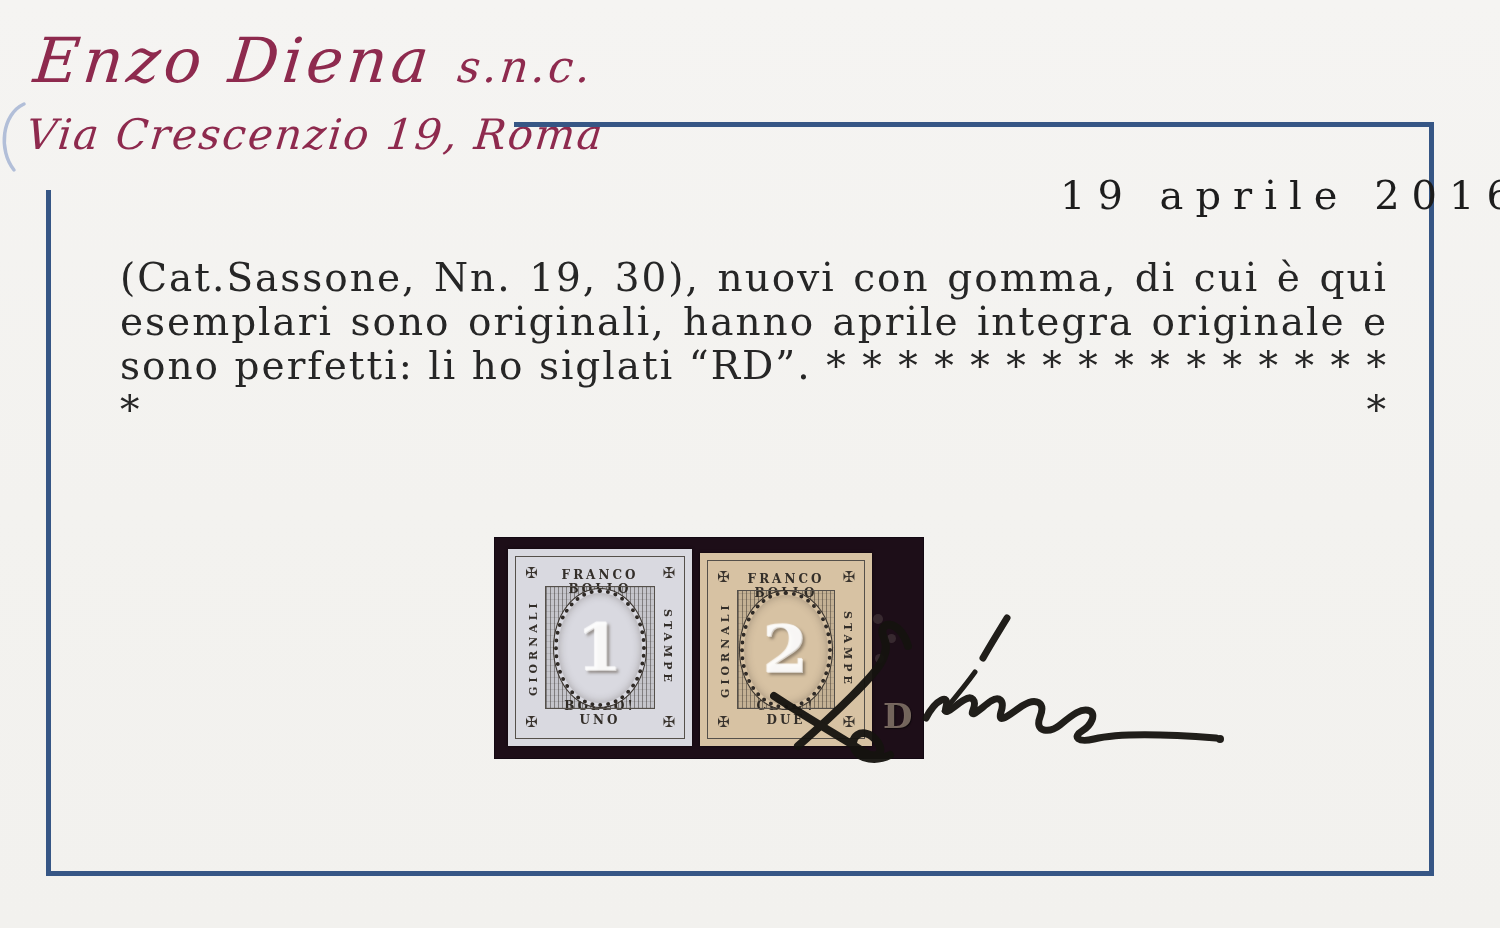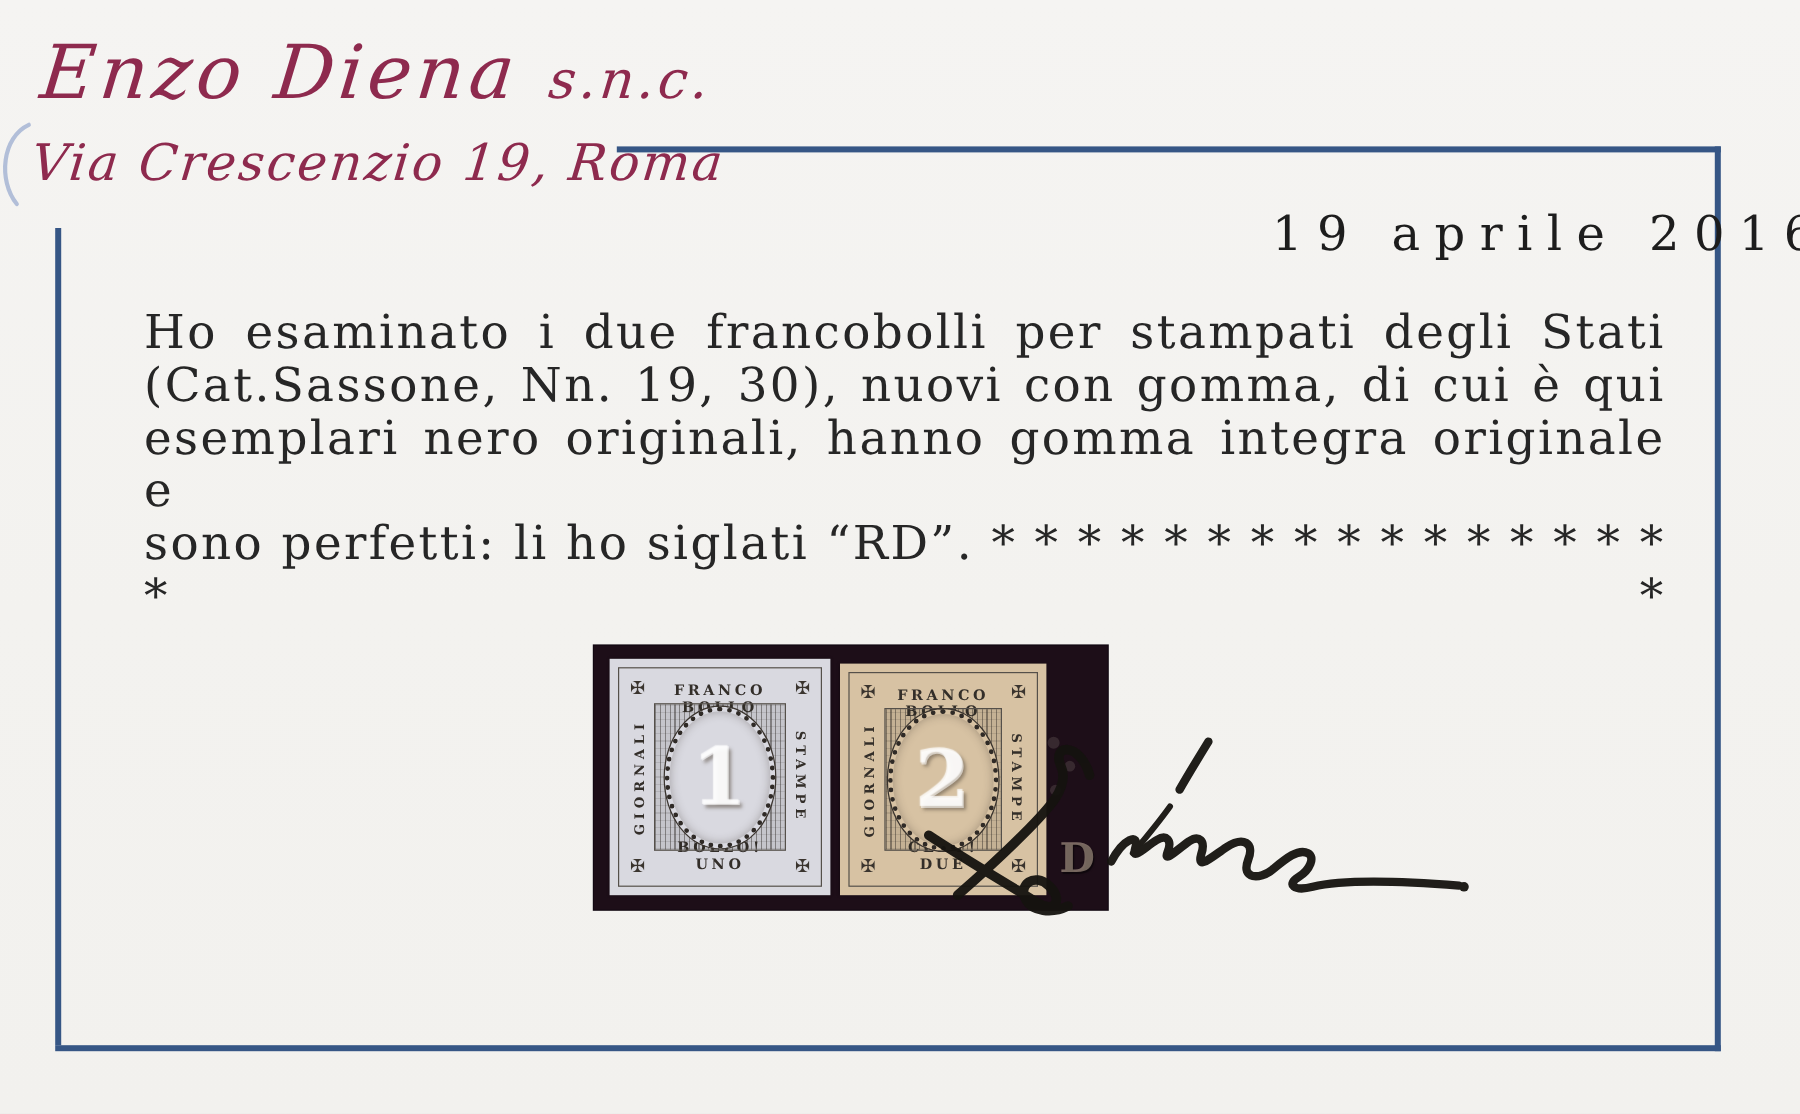--- a/index.html
+++ b/index.html
@@ -101,23 +101,22 @@
   </div>
 
   <div class="frame frame-top"></div>
   <div class="frame frame-right"></div>
   <div class="frame frame-bottom"></div>
   <div class="frame frame-left"></div>
 
   <div class="date">19 aprile 2016</div>
 
   <div class="bodytext">
-    <div class="bodyline">Ho esaminato i due francobolli per stampati degli Stati</div>
     <div class="bodyline">(Cat.Sassone, Nn. 19, 30), nuovi con gomma, di cui è qui</div>
-    <div class="bodyline">esemplari nero originali, hanno gomma integra originale e</div>
+    <div class="bodyline">esemplari sono originali, hanno aprile integra originale e</div>
     <div class="bodyline">sono perfetti: li ho siglati “RD”. * * * * * * * * * * * * * * * * * *</div>
   </div>
 
   <div class="photo-panel">
 
     <div class="stamp stamp-1">
       <div class="stamp-inner">
         <span class="cross cross-tl">✠</span>
         <span class="cross cross-tr">✠</span>
         <span class="cross cross-bl">✠</span>

